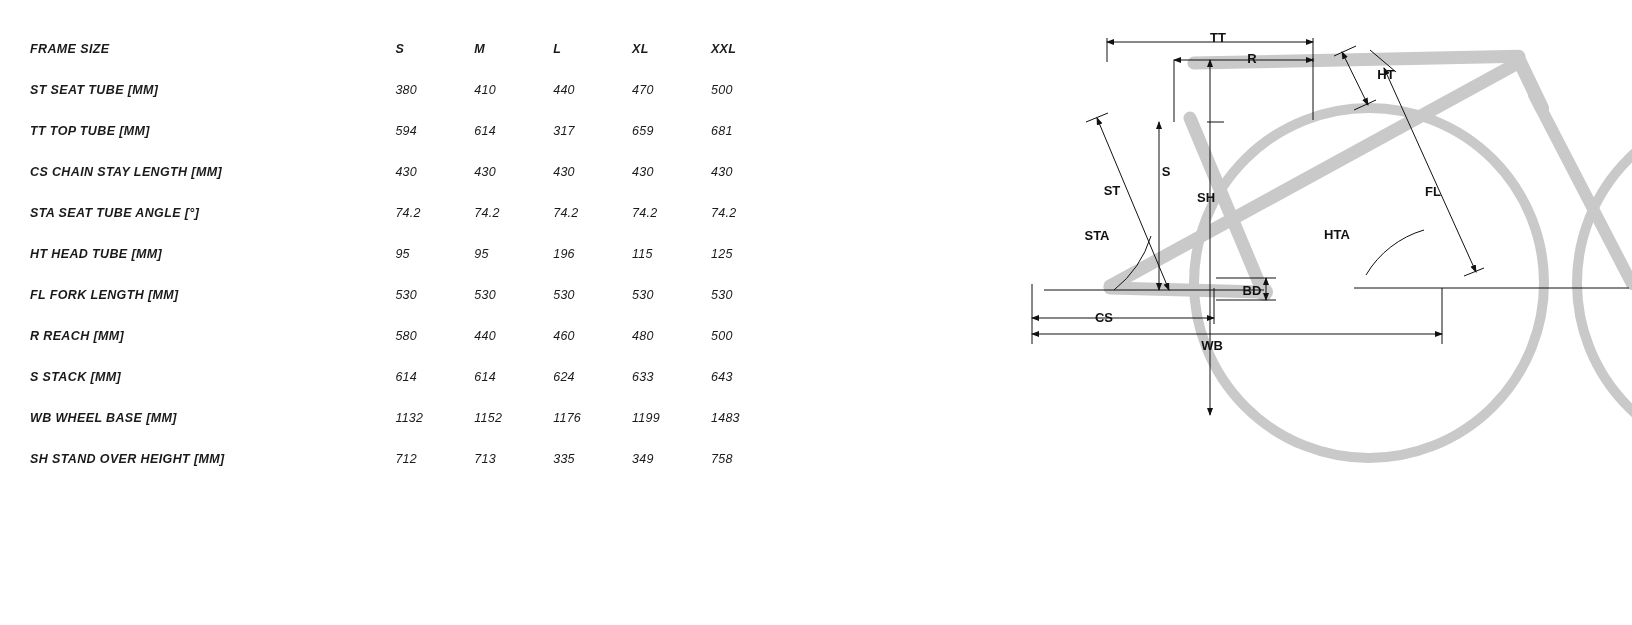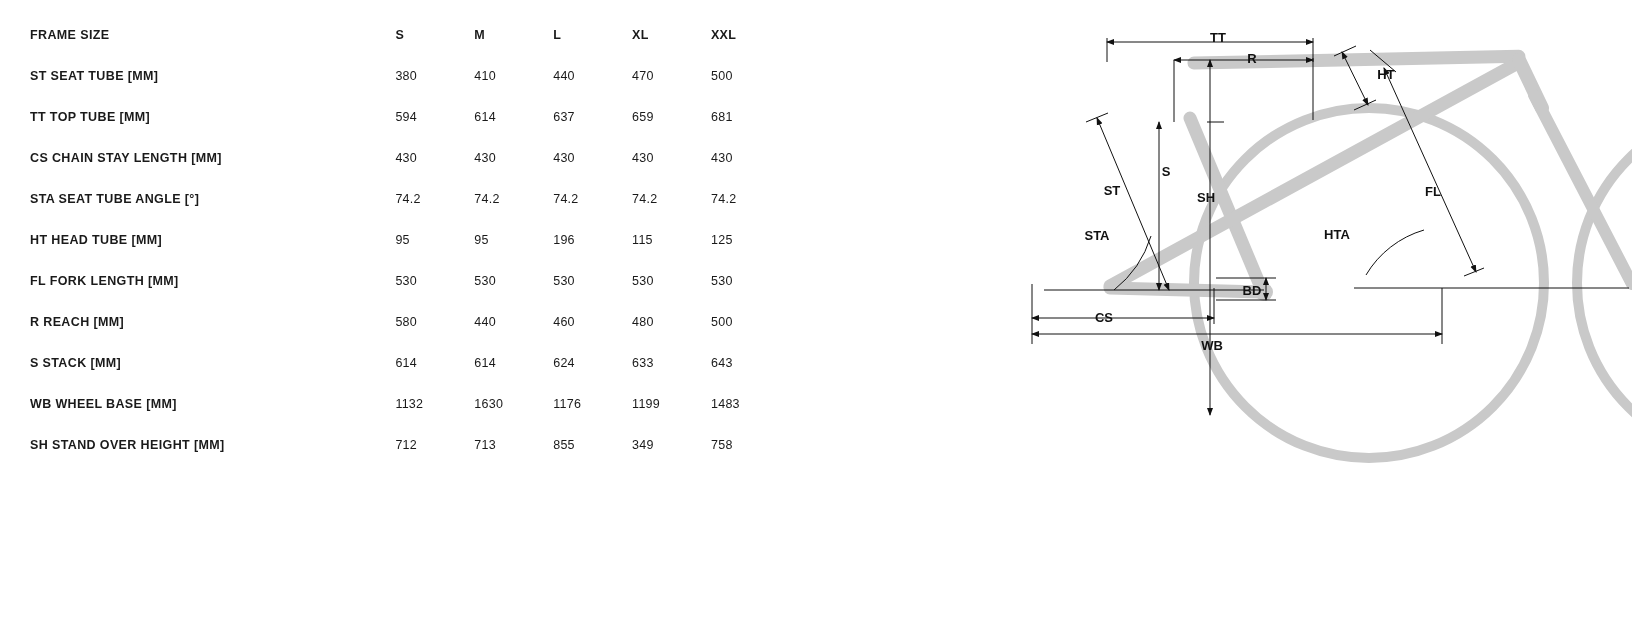--- a/index.html
+++ b/index.html
@@ -16,23 +16,24 @@
   }
   .page {
     position: relative;
     width: 1632px;
     height: 625px;
   }
   
   .geo-table {
     position: absolute;
     left: 30px;
-    top: 14px;
+    top: 28px;
     width: 760px;
     border-collapse: collapse;
+    font-style: italic;
   }
   .geo-table td {
     padding: 0;
     height: 41px;
     vertical-align: middle;
     font-size: 12.5px;
     letter-spacing: 0.02em;
   }
   .geo-table td.label {
     width: 372px;
@@ -93,21 +94,21 @@
         <td class="val">380</td>
         <td class="val">410</td>
         <td class="val">440</td>
         <td class="val">470</td>
         <td class="val">500</td>
       </tr>
       <tr>
         <td class="label">TT TOP TUBE [MM]</td>
         <td class="val">594</td>
         <td class="val">614</td>
-        <td class="val">637</td>
+        <td class="val">317</td>
         <td class="val">659</td>
         <td class="val">681</td>
       </tr>
       <tr>
         <td class="label">CS CHAIN STAY LENGTH [MM]</td>
         <td class="val">430</td>
         <td class="val">430</td>
         <td class="val">430</td>
         <td class="val">430</td>
         <td class="val">430</td>
@@ -148,30 +149,30 @@
         <td class="label">S STACK [MM]</td>
         <td class="val">614</td>
         <td class="val">614</td>
         <td class="val">624</td>
         <td class="val">633</td>
         <td class="val">643</td>
       </tr>
       <tr>
         <td class="label">WB WHEEL BASE [MM]</td>
         <td class="val">1132</td>
-        <td class="val">1630</td>
+        <td class="val">1152</td>
         <td class="val">1176</td>
         <td class="val">1199</td>
         <td class="val">1483</td>
       </tr>
       <tr>
         <td class="label">SH STAND OVER HEIGHT [MM]</td>
         <td class="val">712</td>
         <td class="val">713</td>
-        <td class="val">855</td>
+        <td class="val">335</td>
         <td class="val">349</td>
         <td class="val">758</td>
       </tr>
     </tbody>
   </table>
 
   <div class="diagram">
     <svg width="800" height="625" viewBox="0 0 800 625" xmlns="http://www.w3.org/2000/svg">
       <defs>
         <marker id="arrHead" markerWidth="8" markerHeight="8" refX="7" refY="3" orient="auto" markerUnits="strokeWidth">

